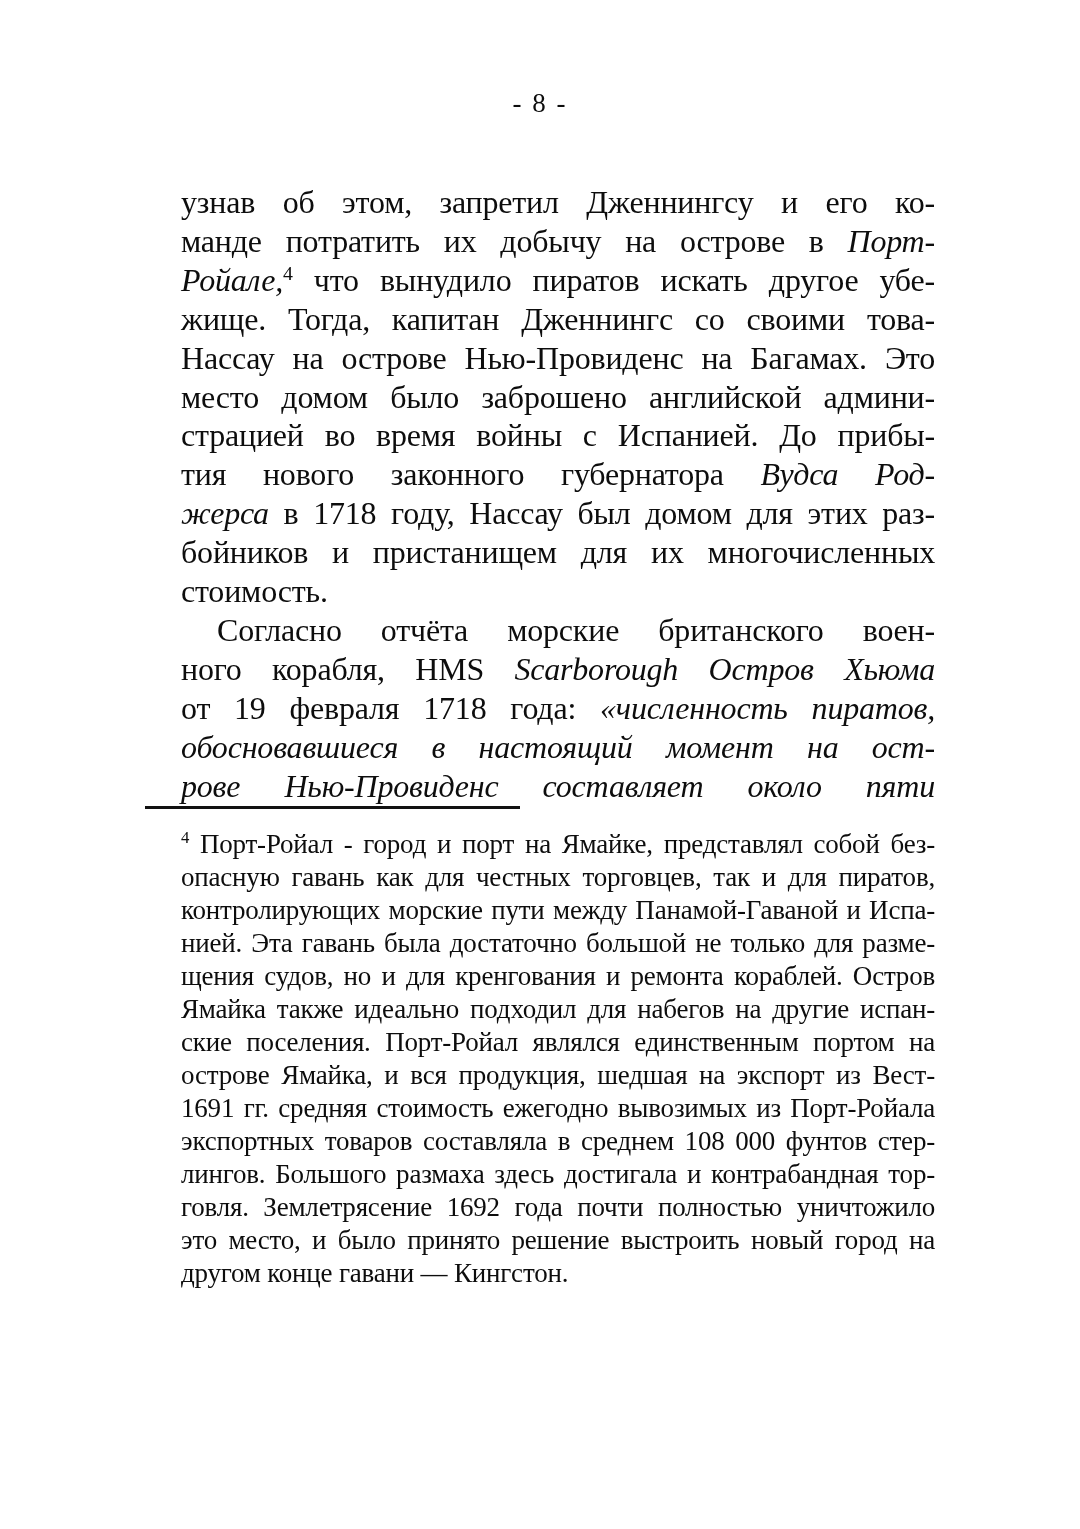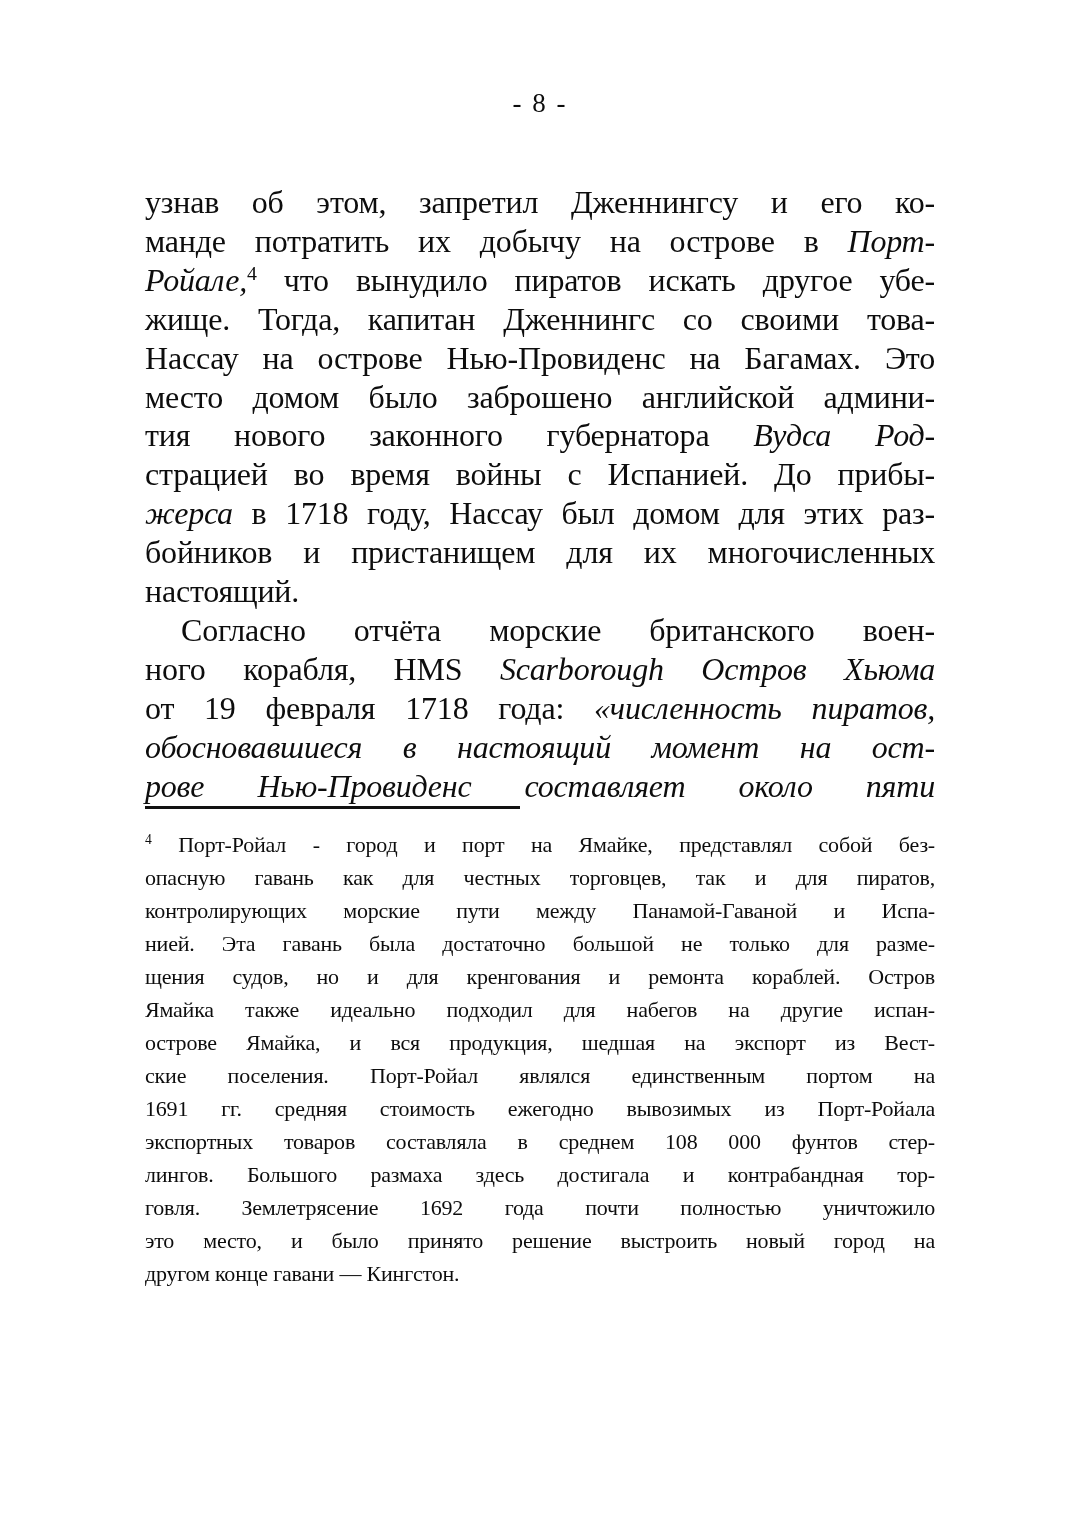--- a/index.html
+++ b/index.html
@@ -22,25 +22,25 @@
     line-height: 31px;
     letter-spacing: 2px;
     margin-bottom: 64px;
   }
   .body-text {
     font-size: 32px;
     line-height: 38.9px;
     letter-spacing: -0.2px;
   }
   .footnote {
-    font-size: 22px;
+    font-size: 27px;
     line-height: 33px;
     letter-spacing: -0.2px;
   }
-  .line { min-height: 1em; }
+  .line { min-height: 1em; margin-left: 36px; }
   .just {
     text-align: justify;
     text-align-last: justify;
     text-justify: inter-word;
   }
   .ind { text-indent: 36px; }
   em { }
   sup {
     font-size: 0.62em;
     line-height: 0;
@@ -61,43 +61,43 @@
 <div class="page">
   <div class="page-number">- 8 -</div>
 
   <div class="body-text" id="body-text">
       <div class="line just"><span>узнав об этом, запретил Дженнингсу и его ко-</span></div>
       <div class="line just"><span>манде потратить их добычу на острове в </span><em>Порт-</em></div>
       <div class="line just"><em>Ройале,</em><sup>4</sup><span> что вынудило пиратов искать другое убе-</span></div>
       <div class="line just"><span>жище. Тогда, капитан Дженнингс со своими това-</span></div>
       <div class="line just"><span>Нассау на острове Нью-Провиденс на Багамах. Это</span></div>
       <div class="line just"><span>место домом было заброшено английской админи-</span></div>
+      <div class="line just"><span>страцией во время войны с Испанией. До прибы-</span></div>
       <div class="line just"><span>тия нового законного губернатора </span><em>Вудса Род-</em></div>
-      <div class="line just"><span>страцией во время войны с Испанией. До прибы-</span></div>
       <div class="line just"><em>жерса</em><span> в 1718 году, Нассау был домом для этих раз-</span></div>
       <div class="line just"><span>бойников и пристанищем для их многочисленных</span></div>
-      <div class="line"><span>настоящий.</span></div>
+      <div class="line"><span>стоимость.</span></div>
       <div class="line just ind"><span>Согласно отчёта морские британского воен-</span></div>
       <div class="line just"><span>ного корабля, HMS </span><em>Scarborough Остров Хьюма</em></div>
       <div class="line just"><span>от 19 февраля 1718 года: </span><em>«численность пиратов,</em></div>
       <div class="line just"><em>обосновавшиеся в настоящий момент на ост-</em></div>
       <div class="line just"><em>рове Нью-Провиденс составляет около пяти</em></div>
     </div>
 
   <div class="footnote-separator"></div>
 
   <div class="footnote" id="footnote">
       <div class="line just"><sup>4</sup><span> Порт-Ройал - город и порт на Ямайке, представлял собой без-</span></div>
       <div class="line just"><span>опасную гавань как для честных торговцев, так и для пиратов,</span></div>
       <div class="line just"><span>контролирующих морские пути между Панамой-Гаваной и Испа-</span></div>
       <div class="line just"><span>нией. Эта гавань была достаточно большой не только для разме-</span></div>
       <div class="line just"><span>щения судов, но и для кренгования и ремонта кораблей. Остров</span></div>
       <div class="line just"><span>Ямайка также идеально подходил для набегов на другие испан-</span></div>
+      <div class="line just"><span>ские поселения. Порт-Ройал являлся единственным портом на</span></div>
       <div class="line just"><span>острове Ямайка, и вся продукция, шедшая на экспорт из Вест-</span></div>
-      <div class="line just"><span>ские поселения. Порт-Ройал являлся единственным портом на</span></div>
       <div class="line just"><span>1691 гг. средняя стоимость ежегодно вывозимых из Порт-Ройала</span></div>
       <div class="line just"><span>экспортных товаров составляла в среднем 108 000 фунтов стер-</span></div>
       <div class="line just"><span>лингов. Большого размаха здесь достигала и контрабандная тор-</span></div>
       <div class="line just"><span>говля. Землетрясение 1692 года почти полностью уничтожило</span></div>
       <div class="line just"><span>это место, и было принято решение выстроить новый город на</span></div>
       <div class="line"><span>другом конце гавани — Кингстон.</span></div>
     </div>
 </div>
 
 </body></html>

